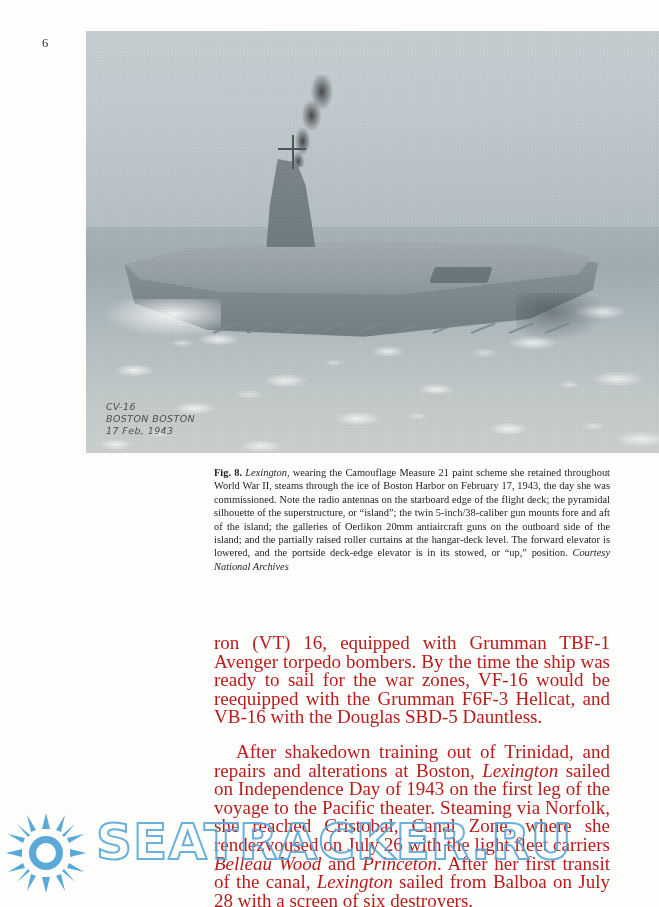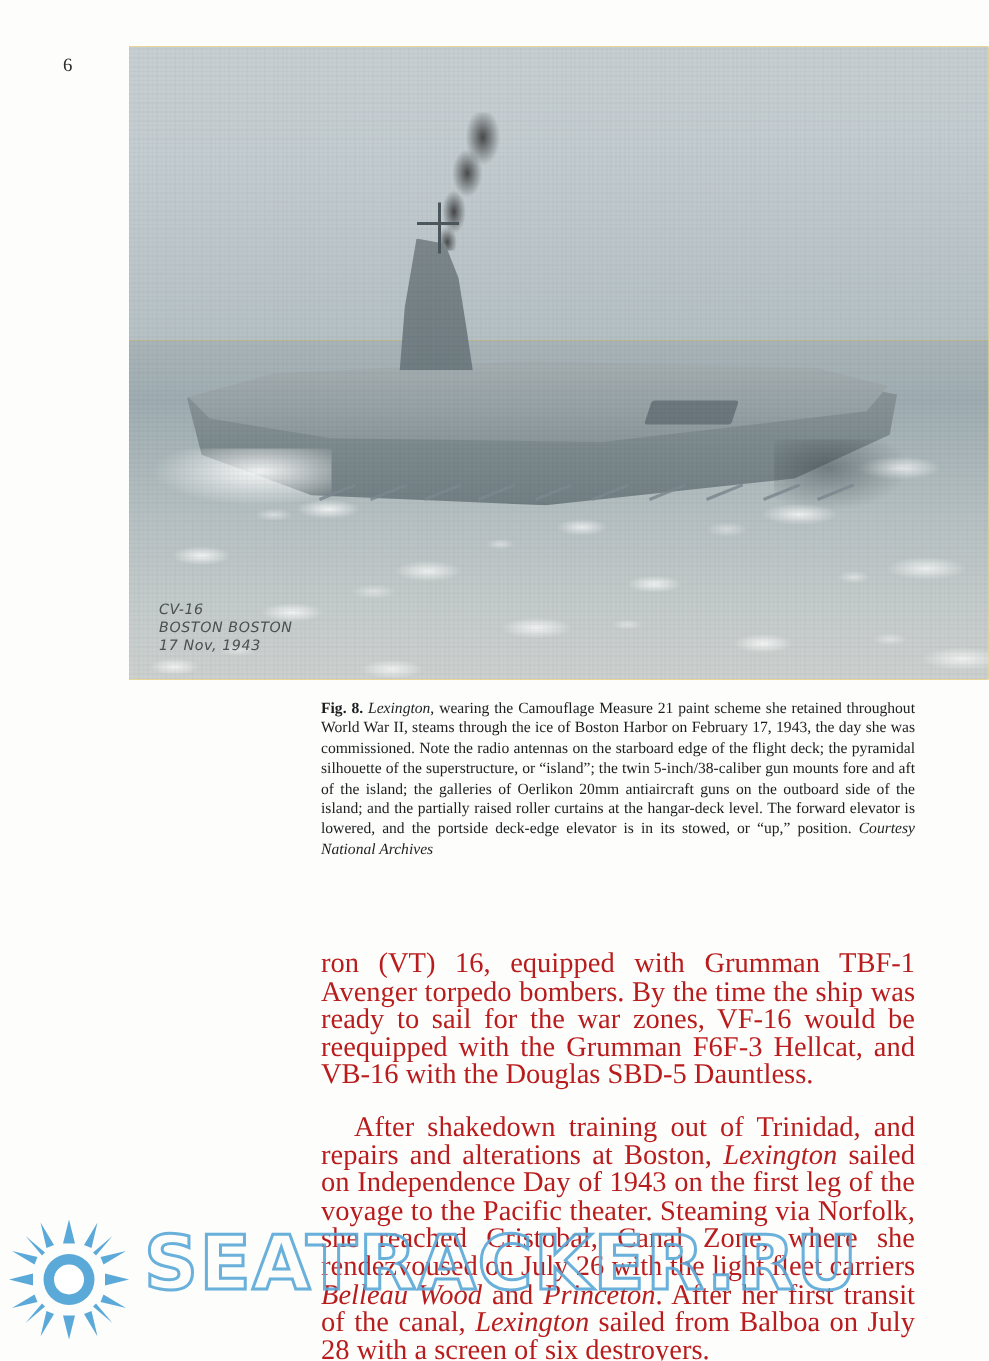--- a/index.html
+++ b/index.html
@@ -308,21 +308,21 @@
       <div class="antenna" style="left:264px"></div>
       <div class="antenna" style="left:302px"></div>
       <div class="antenna" style="left:338px"></div>
     </div>
 
     <div class="photo-grain"></div>
 
     <div class="photo-caption-hand">
       <div>CV-16</div>
       <div>BOSTON BOSTON</div>
-      <div>17 Nov, 1943</div>
+      <div>17 Feb, 1943</div>
     </div>
   </div>
 
   <div class="caption">
     <b>Fig. 8.</b>
     <i>Lexington</i><span>, wearing the Camouflage Measure 21 paint scheme she retained throughout World War II, steams through the ice of Boston Harbor on February 17, 1943, the day she was commissioned. Note the radio antennas on the starboard edge of the flight deck; the pyramidal silhouette of the superstructure, or “island”; the twin 5-inch/38-caliber gun mounts fore and aft of the island; the galleries of Oerlikon 20mm antiaircraft guns on the outboard side of the island; and the partially raised roller curtains at the hangar-deck level. The forward elevator is lowered, and the portside deck-edge elevator is in its stowed, or “up,” position. </span><i>Courtesy National Archives</i>
   </div>
 
   <div class="body-text">
     <p>ron (VT) 16, equipped with Grumman TBF-1 Avenger torpedo bombers. By the time the ship was ready to sail for the war zones, VF-16 would be reequipped with the Grumman F6F-3 Hellcat, and VB-16 with the Douglas SBD-5 Dauntless.</p>

